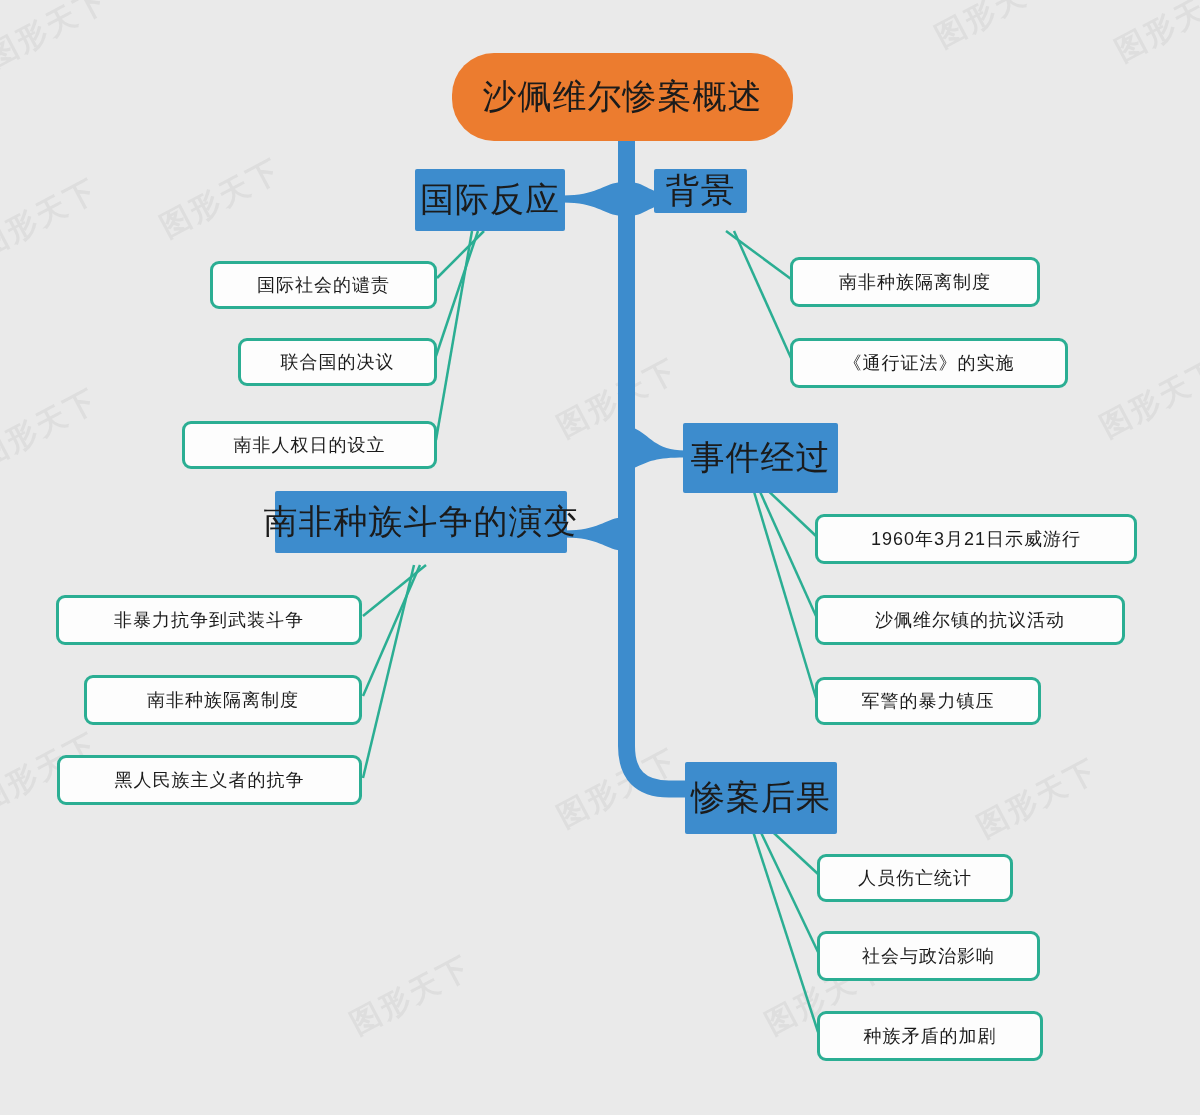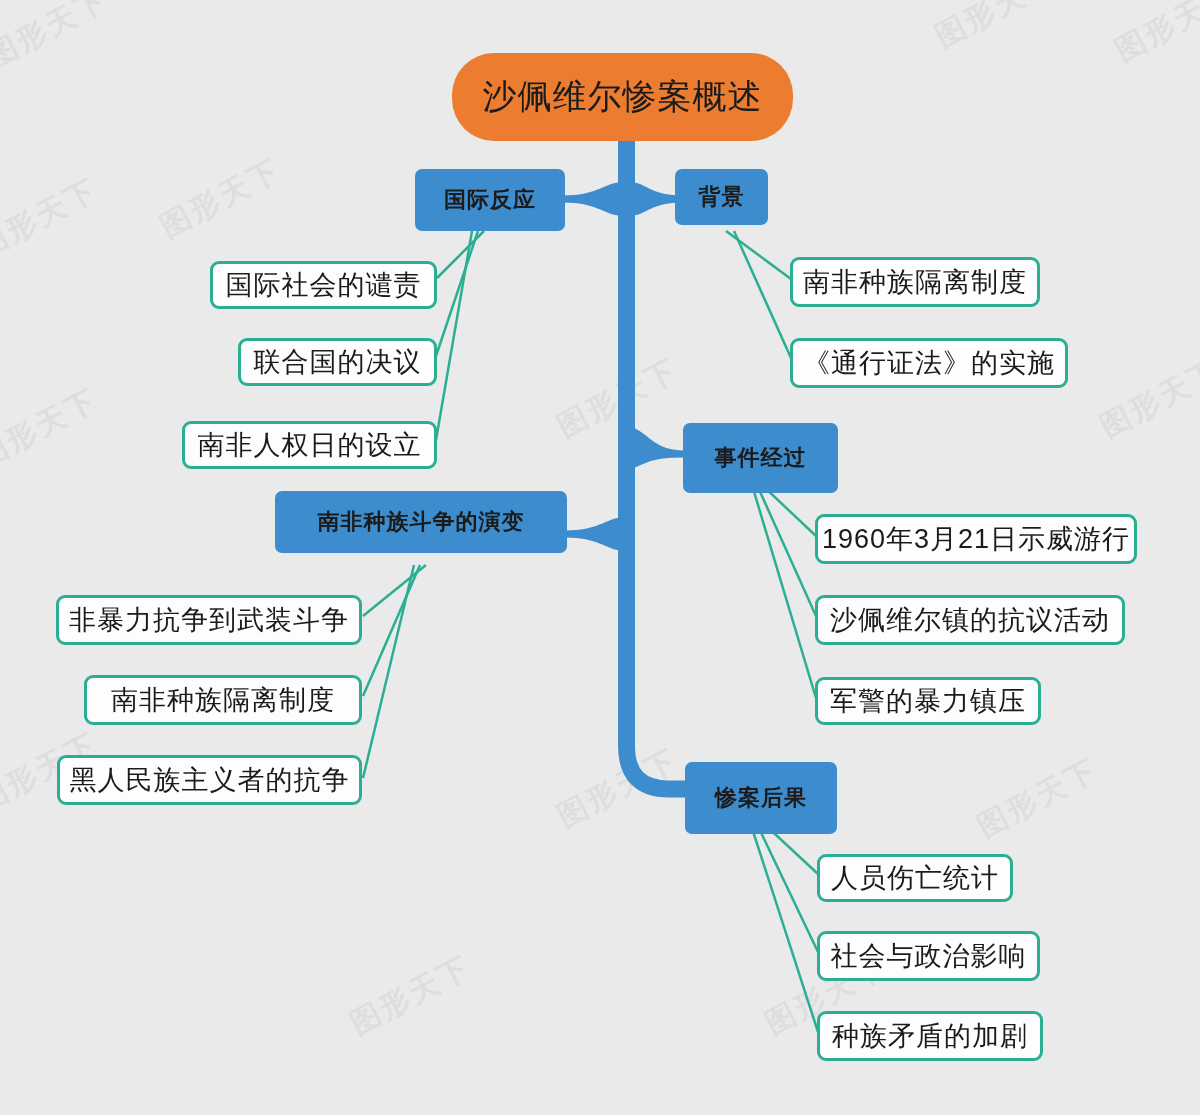--- a/index.html
+++ b/index.html
@@ -27,29 +27,28 @@
     white-space:nowrap;
   }
   .root{
     background:var(--root_fill,#ec7c2f);
     border-radius:42px;
     font-size:34px;
     text-align:center;
   }
   .branch{
     background:var(--branch_fill,#3d8ccd);
-    border-radius:7px;
-    font-size:22px;
-    font-weight:bold;
+    border-radius:2px;
+    font-size:34px;
   }
   .leaf{
     background:var(--leaf_fill,#fdfdfd);
     border:3px solid var(--leaf_border,#2bae93);
     border-radius:9px;
-    font-size:27px;
+    font-size:18px;
     box-sizing:border-box;
   }
   .watermark{
     position:absolute;z-index:0;
     font-size:30px;font-weight:700;letter-spacing:3px;
     color:rgba(120,120,120,0.10);
     transform:rotate(-28deg);
     user-select:none;white-space:nowrap;
   }
 </style>
@@ -93,21 +92,21 @@
     <path class="leafline" d="M420,565 L363,696"></path>
     <path class="leafline" d="M414,565 L363,778"></path>
     <path class="leafline" d="M762,822 L818,874"></path>
     <path class="leafline" d="M756,822 L818,952"></path>
     <path class="leafline" d="M750,822 L818,1032"></path>
   </svg>
 
   <div class="node root" style="left:452px;top:53px;width:341px;height:88px">沙佩维尔惨案概述</div>
 
   <div class="node branch" style="left:415px;top:169px;width:150px;height:62px">国际反应</div>
-  <div class="node branch" style="left:675px;top:169px;width:93px;height:56px">背景</div>
+  <div class="node branch" style="left:654px;top:169px;width:93px;height:44px">背景</div>
   <div class="node branch" style="left:683px;top:423px;width:155px;height:70px">事件经过</div>
   <div class="node branch" style="left:275px;top:491px;width:292px;height:62px">南非种族斗争的演变</div>
   <div class="node branch" style="left:685px;top:762px;width:152px;height:72px">惨案后果</div>
 
   <div class="node leaf" style="left:210px;top:261px;width:227px;height:48px">国际社会的谴责</div>
   <div class="node leaf" style="left:238px;top:338px;width:199px;height:48px">联合国的决议</div>
   <div class="node leaf" style="left:182px;top:421px;width:255px;height:48px">南非人权日的设立</div>
 
   <div class="node leaf" style="left:790px;top:257px;width:250px;height:50px">南非种族隔离制度</div>
   <div class="node leaf" style="left:790px;top:338px;width:278px;height:50px">《通行证法》的实施</div>

